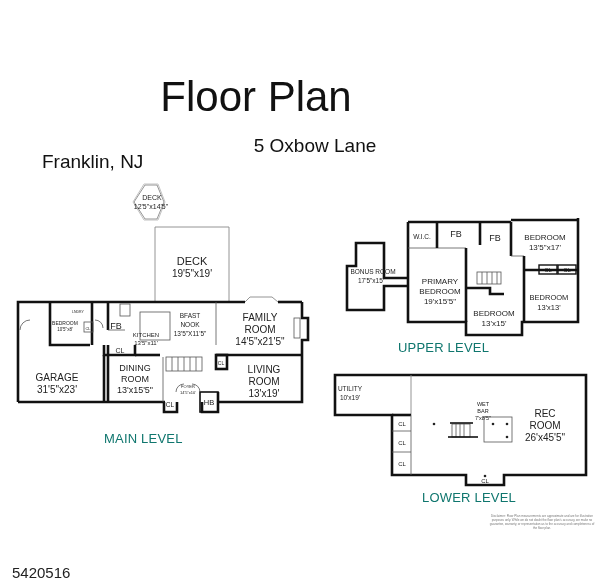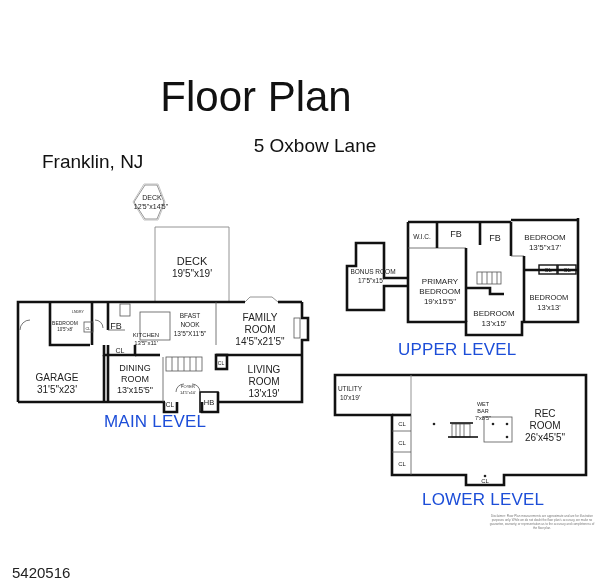--- a/index.html
+++ b/index.html
@@ -5,21 +5,21 @@
   html, body { margin:0; padding:0; background:#ffffff; }
   body { width:600px; height:583px; position:relative; overflow:hidden; font-family:"Liberation Sans", sans-serif; color:#111; }
   .title { position:absolute; left:0; width:512px; text-align:center; top:74px; font-size:42px; line-height:46px; color:#111; }
   .sub1 { position:absolute; left:0; width:600px; text-align:center; top:127px; font-size:19px; line-height:22px; padding-left:30px; box-sizing:border-box;margin-top:8px; }
   .sub2 { position:absolute; left:0; width:600px; top:151px; font-size:19px; line-height:22px; padding-left:42px; box-sizing:border-box; }
   svg.plan { position:absolute; left:0; top:0; }
   .wall { stroke:#111; stroke-width:2.6; fill:none; }
   .thin { stroke:#555; stroke-width:0.8; fill:none; }
   .lite { stroke:#888; stroke-width:0.9; fill:none; }
   .dtext { font-family:"Liberation Sans", sans-serif; fill:#222; text-anchor:middle; }
-  .level { position:absolute; font-size:17px; color:#1d4ed8; letter-spacing:0.2px; }
+  .level { position:absolute; font-size:13px; color:#0f766e; letter-spacing:0.2px; }
   .disclaimer { position:absolute; left:488px; top:514px; width:108px; font-size:3px; line-height:4px; color:#777; text-align:center; }
   .listing-id { position:absolute; left:12px; top:564px; font-size:15px; color:#222;text-align:center; }
 </style>
 </head>
 <body>
 
 <div class="title">Floor Plan</div>
 <div class="sub1">5 Oxbow Lane</div>
 <div class="sub2">Franklin, NJ</div>
 
@@ -182,17 +182,17 @@
     <text class="dtext" x="545" y="417" font-size="10">REC</text>
     <text class="dtext" x="545" y="429" font-size="10">ROOM</text>
     <text class="dtext" x="545" y="441" font-size="10">26'x45'5"</text>
     <text class="dtext" x="402" y="426" font-size="6">CL</text>
     <text class="dtext" x="402" y="445" font-size="6">CL</text>
     <text class="dtext" x="402" y="466" font-size="6">CL</text>
     <text class="dtext" x="485" y="483" font-size="6">CL</text>
   </g>
 </svg>
 
-<div class="level" style="left:104px; top:412px;">MAIN LEVEL</div>
+<div class="level" style="left:104px; top:431px;">MAIN LEVEL</div>
 <div class="level" style="left:398px; top:340px;">UPPER LEVEL</div>
 <div class="level" style="left:422px; top:490px;">LOWER LEVEL</div>
 <div class="disclaimer">Disclaimer: Floor Plan measurements are approximate and are for illustrative purposes only. While we do not doubt the floor plan's accuracy, we make no guarantee, warranty, or representation as to the accuracy and completeness of the floor plan.</div>
 <div class="listing-id">5420516</div>
 
 </body></html>

